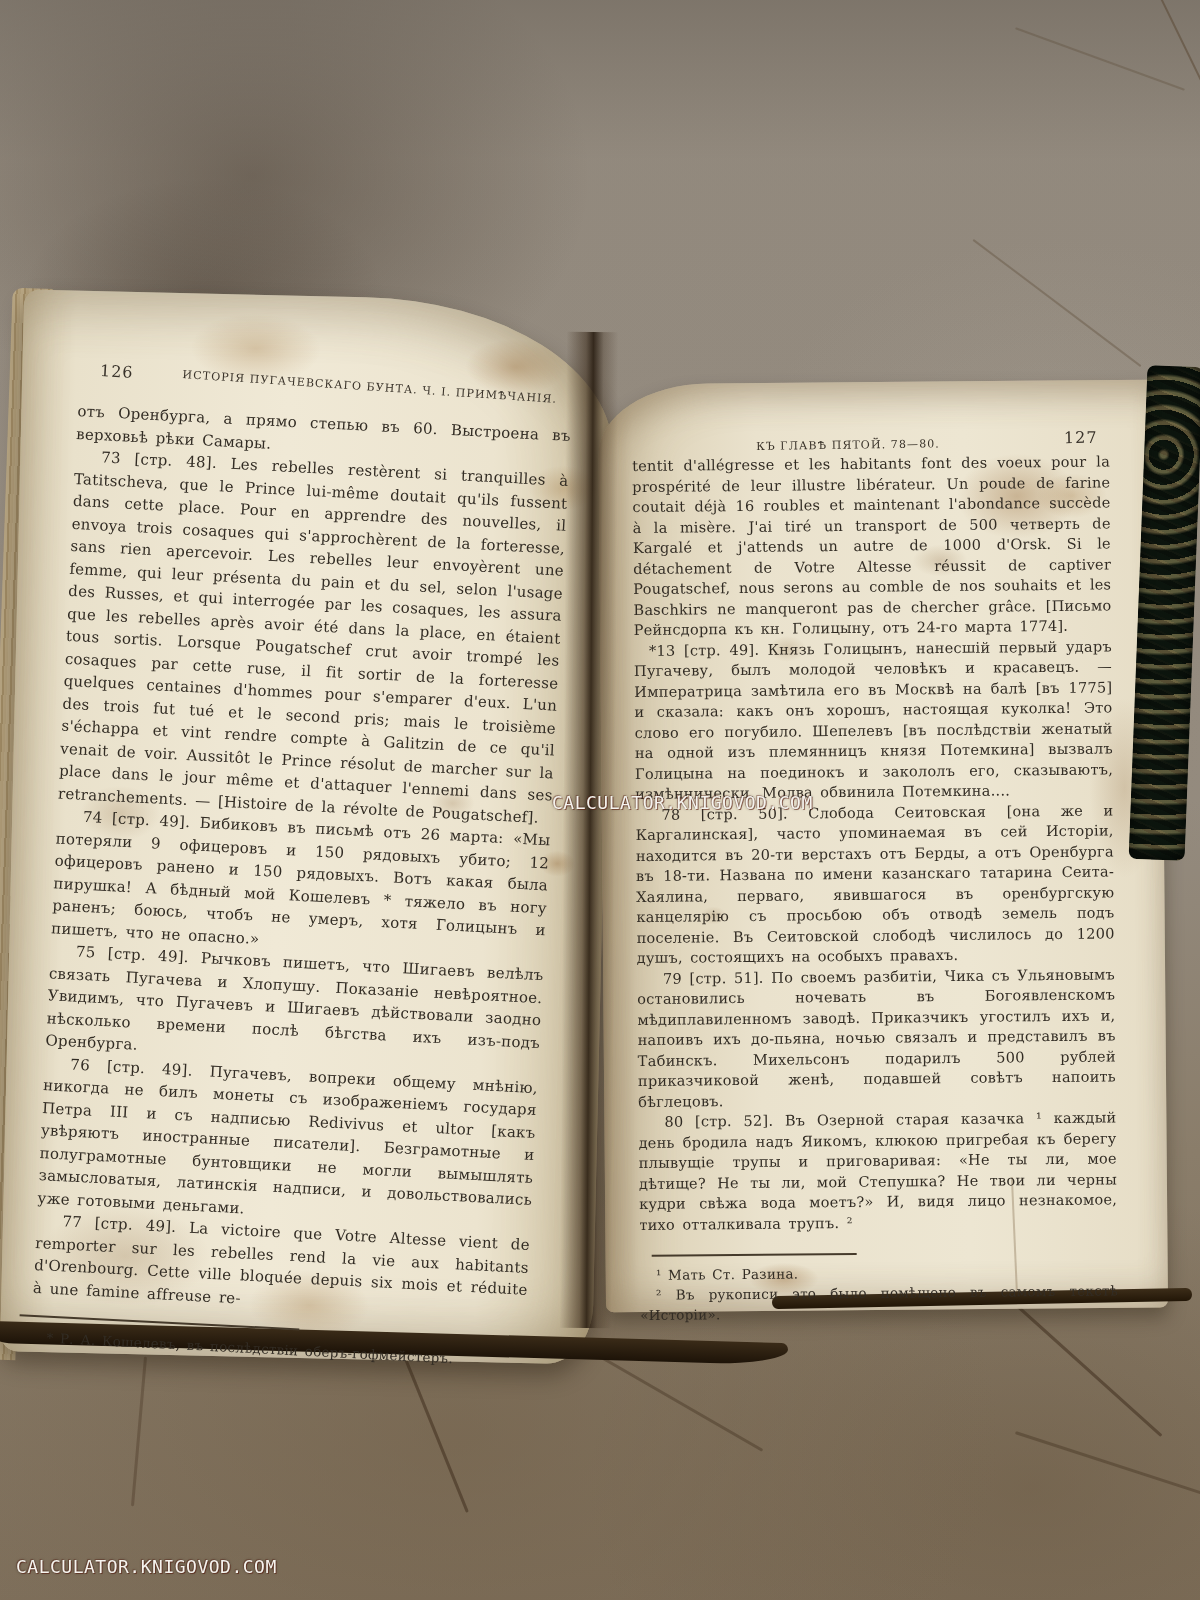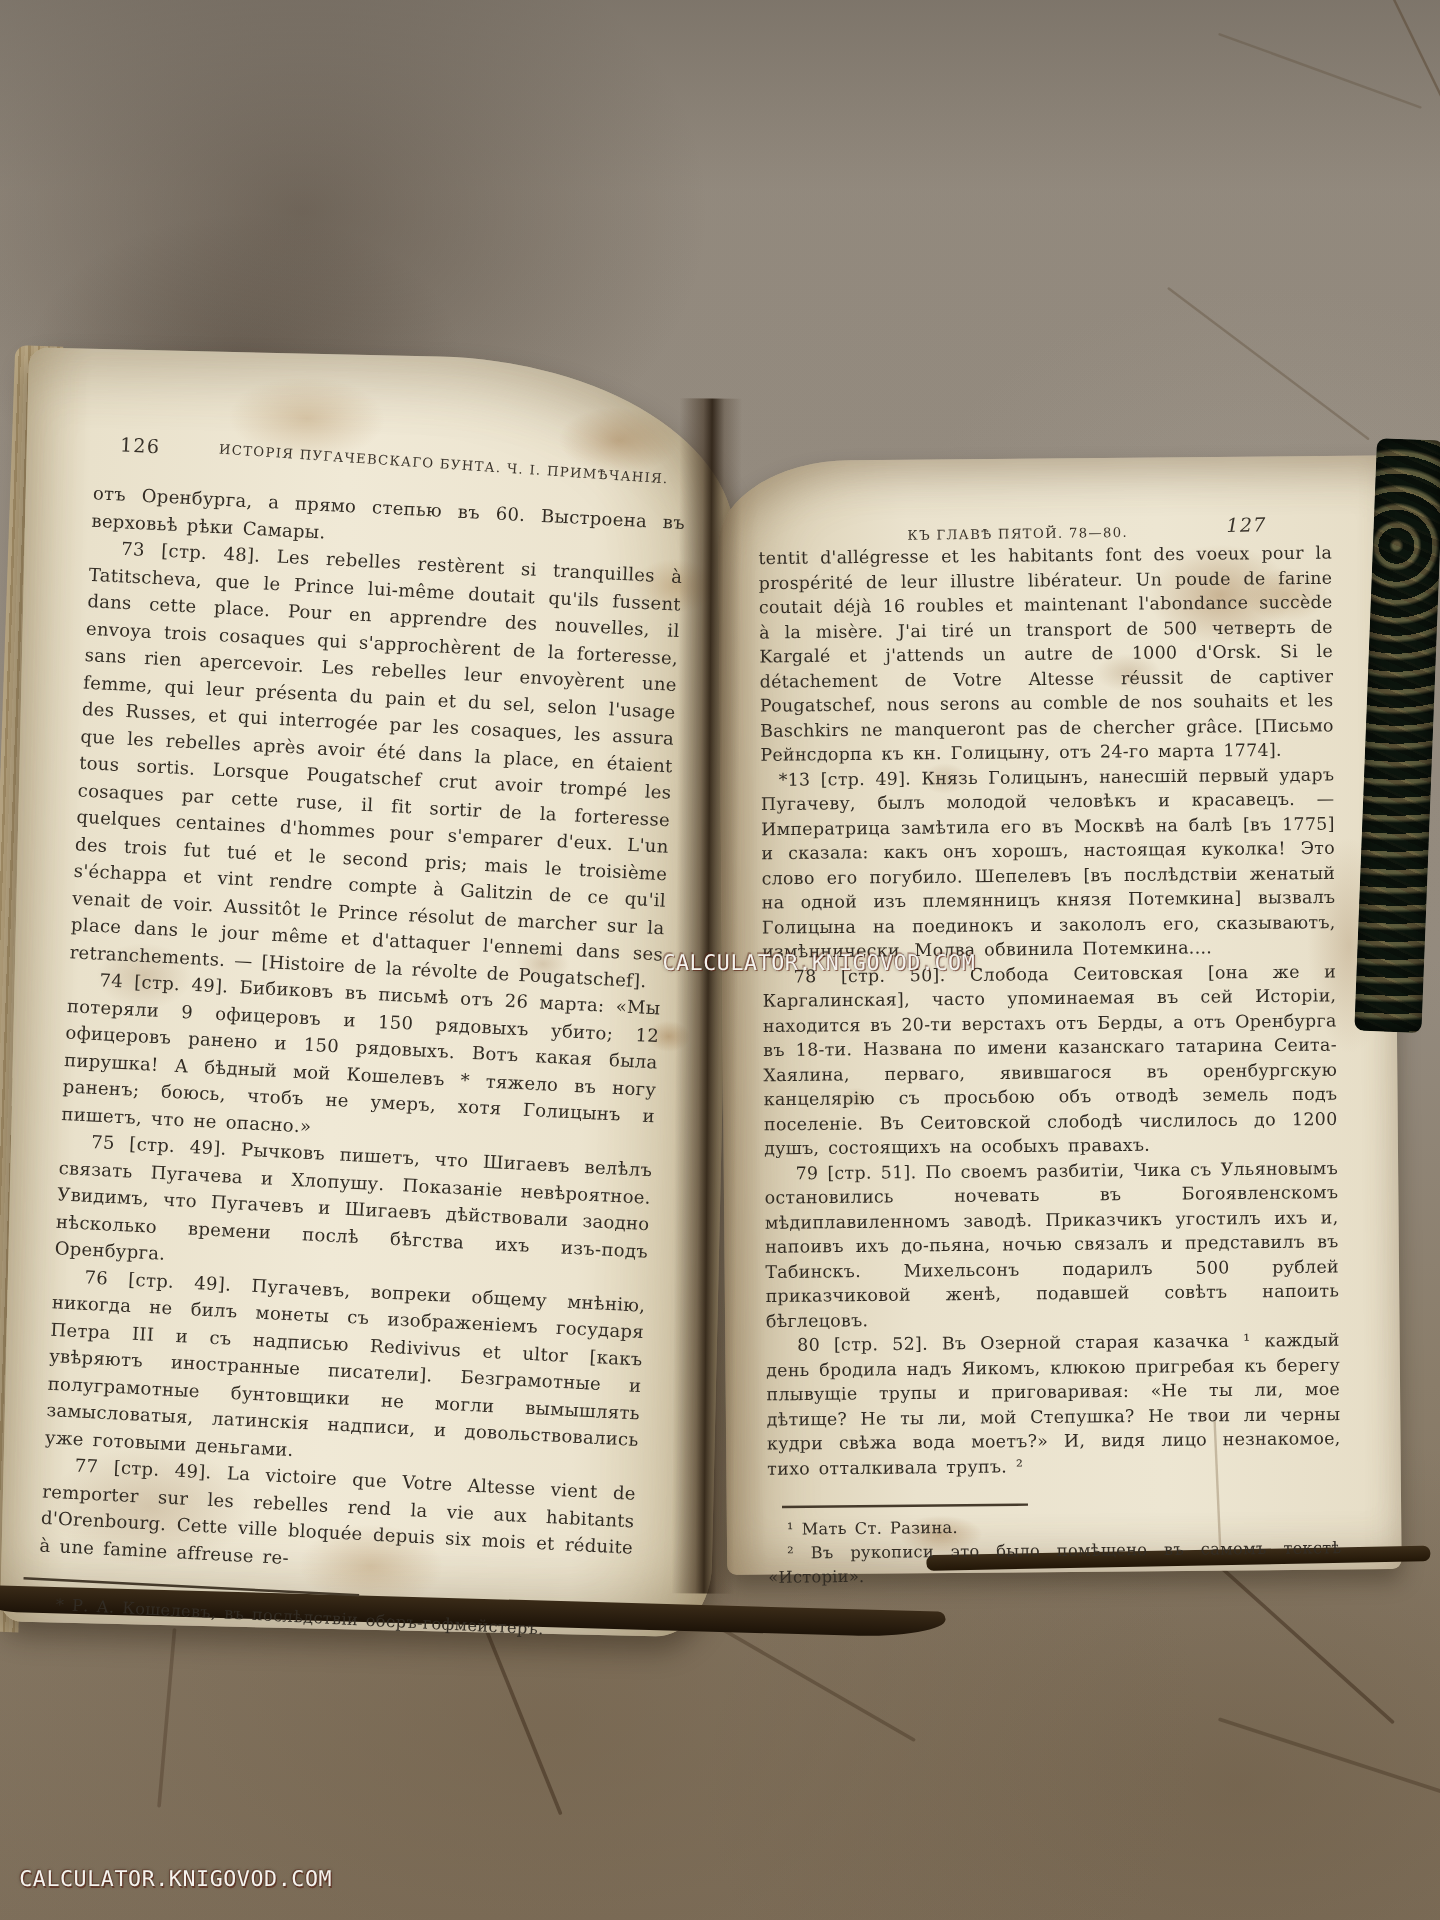--- a/index.html
+++ b/index.html
@@ -160,21 +160,21 @@
       <p class="ind">73 [стр. 48]. Les rebelles restèrent si tranquilles à Tatitscheva, que le Prince lui-même doutait qu'ils fussent dans cette place. Pour en apprendre des nouvelles, il envoya trois cosaques qui s'approchèrent de la forteresse, sans rien apercevoir. Les rebelles leur envoyèrent une femme, qui leur présenta du pain et du sel, selon l'usage des Russes, et qui interrogée par les cosaques, les assura que les rebelles après avoir été dans la place, en étaient tous sortis. Lorsque Pougatschef crut avoir trompé les cosaques par cette ruse, il fit sortir de la forteresse quelques centaines d'hommes pour s'emparer d'eux. L'un des trois fut tué et le second pris; mais le troisième s'échappa et vint rendre compte à Galitzin de ce qu'il venait de voir. Aussitôt le Prince résolut de marcher sur la place dans le jour même et d'attaquer l'ennemi dans ses retranchements. — [Histoire de la révolte de Pougatschef].</p>
       <p class="ind">74 [стр. 49]. Бибиковъ въ письмѣ отъ 26 марта: «Мы потеряли 9 офицеровъ и 150 рядовыхъ убито; 12 офицеровъ ранено и 150 рядовыхъ. Вотъ какая была пирушка! А бѣдный мой Кошелевъ * тяжело въ ногу раненъ; боюсь, чтобъ не умеръ, хотя Голицынъ и пишетъ, что не опасно.»</p>
       <p class="ind">75 [стр. 49]. Рычковъ пишетъ, что Шигаевъ велѣлъ связать Пугачева и Хлопушу. Показаніе невѣроятное. Увидимъ, что Пугачевъ и Шигаевъ дѣйствовали заодно нѣсколько времени послѣ бѣгства ихъ изъ-подъ Оренбурга.</p>
       <p class="ind">76 [стр. 49]. Пугачевъ, вопреки общему мнѣнію, никогда не билъ монеты съ изображеніемъ государя Петра III и съ надписью Redivivus et ultor [какъ увѣряютъ иностранные писатели]. Безграмотные и полуграмотные бунтовщики не могли вымышлять замысловатыя, латинскія надписи, и довольствовались уже готовыми деньгами.</p>
       <p class="ind">77 [стр. 49]. La victoire que Votre Altesse vient de remporter sur les rebelles rend la vie aux habitants d'Orenbourg. Cette ville bloquée depuis six mois et réduite à une famine affreuse re-</p>
       <div class="fn-rule lp-rule"></div>
       <p class="footnote">* Р. А. Кошелевъ, въ послѣдствіи оберъ-гофмейстеръ.</p>
     </div>
 
     <div class="runhead" style="left:748px;top:440px;width:200px;transform:rotate(-0.8deg);transform-origin:left top;">КЪ ГЛАВѢ ПЯТОЙ. 78—80.</div>
-    <div class="pagenum" style="left:1022px;top:428px;transform:rotate(-1deg);font-style:italic;">127</div>
+    <div class="pagenum" style="left:1064px;top:428px;transform:rotate(-1deg);">127</div>
 
     <div class="body-text rp-body">
       <p>tentit d'allégresse et les habitants font des voeux pour la prospérité de leur illustre libérateur. Un poude de farine coutait déjà 16 roubles et maintenant l'abondance succède à la misère. J'ai tiré un transport de 500 четверть de Kargalé et j'attends un autre de 1000 d'Orsk. Si le détachement de Votre Altesse réussit de captiver Pougatschef, nous serons au comble de nos souhaits et les Baschkirs ne manqueront pas de chercher grâce. [Письмо Рейнсдорпа къ кн. Голицыну, отъ 24-го марта 1774].</p>
       <p class="inset">*13 [стр. 49]. Князь Голицынъ, нанесшій первый ударъ Пугачеву, былъ молодой человѣкъ и красавецъ. — Императрица замѣтила его въ Москвѣ на балѣ [въ 1775] и сказала: какъ онъ хорошъ, настоящая куколка! Это слово его погубило. Шепелевъ [въ послѣдствіи женатый на одной изъ племянницъ князя Потемкина] вызвалъ Голицына на поединокъ и закололъ его, сказываютъ, измѣннически. Молва обвинила Потемкина....</p>
       <p class="ind">78 [стр. 50]. Слобода Сеитовская [она же и Каргалинская], часто упоминаемая въ сей Исторіи, находится въ 20-ти верстахъ отъ Берды, а отъ Оренбурга въ 18-ти. Названа по имени казанскаго татарина Сеита-Хаялина, перваго, явившагося въ оренбургскую канцелярію съ просьбою объ отводѣ земель подъ поселеніе. Въ Сеитовской слободѣ числилось до 1200 душъ, состоящихъ на особыхъ правахъ.</p>
       <p class="ind">79 [стр. 51]. По своемъ разбитіи, Чика съ Ульяновымъ остановились ночевать въ Богоявленскомъ мѣдиплавиленномъ заводѣ. Приказчикъ угостилъ ихъ и, напоивъ ихъ до-пьяна, ночью связалъ и представилъ въ Табинскъ. Михельсонъ подарилъ 500 рублей приказчиковой женѣ, подавшей совѣтъ напоить бѣглецовъ.</p>
       <p class="ind">80 [стр. 52]. Въ Озерной старая казачка ¹ каждый день бродила надъ Яикомъ, клюкою пригребая къ берегу плывущіе трупы и приговаривая: «Не ты ли, мое дѣтище? Не ты ли, мой Степушка? Не твои ли черны кудри свѣжа вода моетъ?» И, видя лицо незнакомое, тихо отталкивала трупъ. ²</p>
       <div class="fn-rule rp-rule"></div>
       <p class="footnote">¹ Мать Ст. Разина.</p>
       <p class="footnote">² Въ рукописи это было помѣщено въ самомъ текстѣ «Исторіи».</p>

